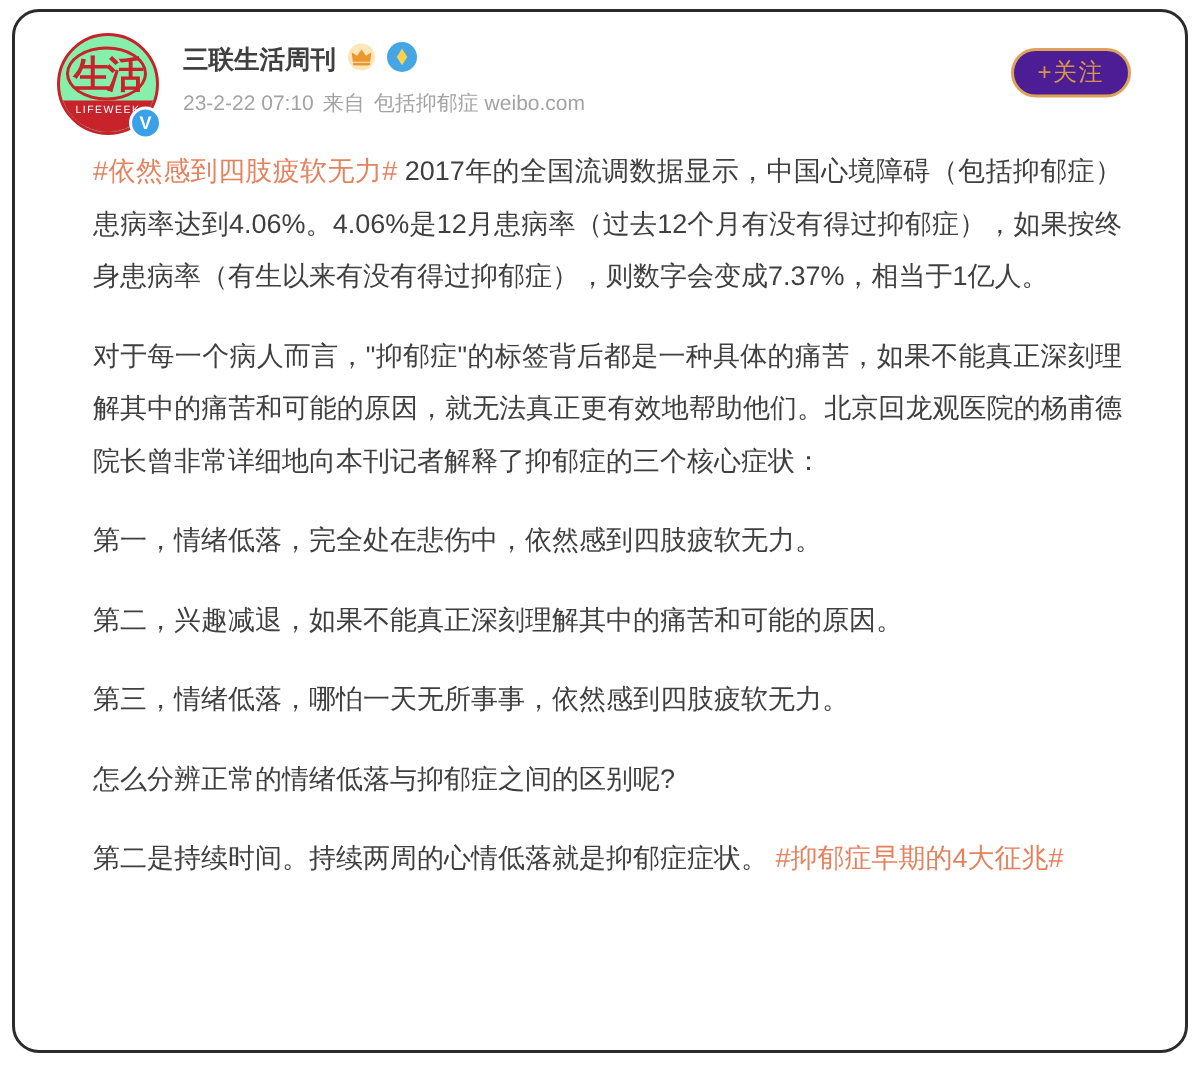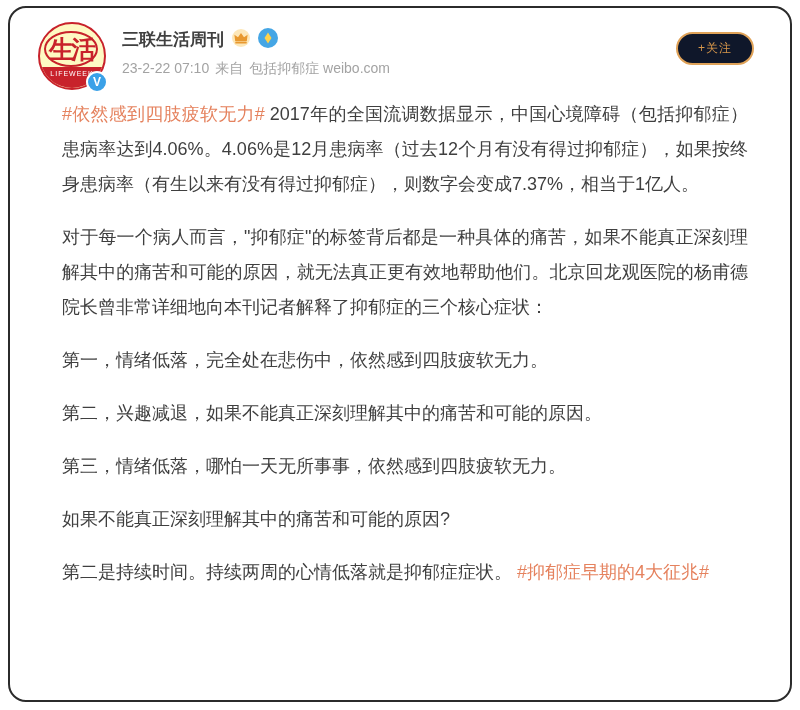--- a/index.html
+++ b/index.html
@@ -25,21 +25,21 @@
   }
   .avatar-wrap {
     position: relative;
     width: 68px; height: 68px;
     flex: 0 0 auto;
     cursor: pointer;
   }
   .avatar {
     width: 68px; height: 68px;
     border-radius: 50%;
-    background: #fef9c3;
+    background: #86efac;
     border: 2px solid #c8222b;
     overflow: hidden;
     position: relative;
   }
   .avatar-oval {
     position: absolute;
     top: 7px; left: 4px;
     width: 54px; height: 36px;
     border: 2px solid #c8222b;
     border-radius: 50%;
@@ -95,25 +95,25 @@
     color: #a3a3a3;
     display: flex; gap: 6px;
   }
   .meta-row .meta-link { color: #a3a3a3; text-decoration: none; cursor: pointer; }
   .follow-btn {
     margin: 10px 6px 0 0;
     flex: 0 0 auto;
     min-width: 78px;
     height: 33px;
     padding: 0 16px;
-    background: #0f172a;
+    background: #4c1d95;
     border: 2px solid #dfa258;
     border-radius: 17px;
     color: #d6964a;
-    font-size: 12px;
+    font-size: 16px;
     font-family: "Liberation Sans", sans-serif;
     cursor: pointer;
     display: flex; align-items: center; justify-content: center;
     letter-spacing: 1px;
   }
   
   .content {
     margin: 7px 42px 0 52px;
     font-size: 18px;
     line-height: 35px;
@@ -182,19 +182,19 @@
     <p><span class="hashtag hashtag-before">#依然感到四肢疲软无力#</span><span>2017年的全国流调数据显示，中国心境障碍（包括抑郁症）患病率达到4.06%。4.06%是12月患病率（过去12个月有没有得过抑郁症），如果按终身患病率（有生以来有没有得过抑郁症），则数字会变成7.37%，相当于1亿人。</span></p>
 
     <p><span>对于每一个病人而言，"抑郁症"的标签背后都是一种具体的痛苦，如果不能真正深刻理解其中的痛苦和可能的原因，就无法真正更有效地帮助他们。北京回龙观医院的杨甫德院长曾非常详细地向本刊记者解释了抑郁症的三个核心症状：</span></p>
 
     <p><span>第一，情绪低落，完全处在悲伤中，依然感到四肢疲软无力。</span></p>
 
     <p><span>第二，兴趣减退，如果不能真正深刻理解其中的痛苦和可能的原因。</span></p>
 
     <p><span>第三，情绪低落，哪怕一天无所事事，依然感到四肢疲软无力。</span></p>
 
-    <p><span>如果不能真正深刻理解其中的痛苦和可能的原因?</span></p>
+    <p><span>怎么分辨正常的情绪低落与抑郁症之间的区别呢?</span></p>
 
 
     <p><span>第二是持续时间。持续两周的心情低落就是抑郁症症状。</span><span class="hashtag hashtag-after">#抑郁症早期的4大征兆#</span></p>
 
   </div>
 </div>
 
 </body></html>

